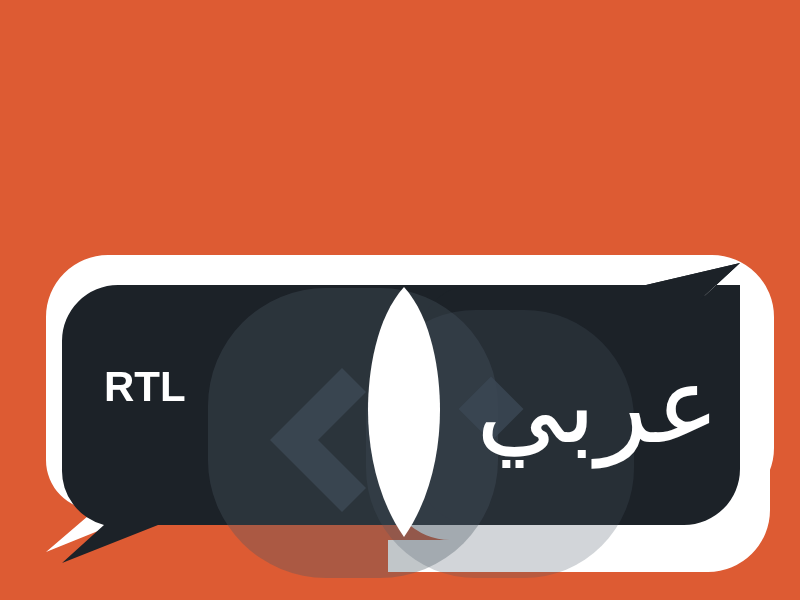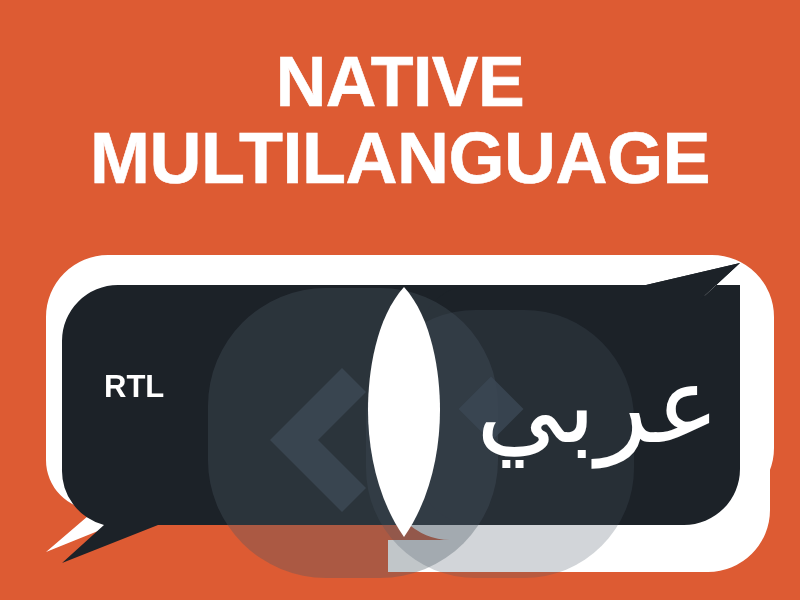--- a/index.html
+++ b/index.html
@@ -57,21 +57,21 @@
 
   
   .bubble-text-ltr {
     position: absolute;
     left: 104px;
     top: 358px;
     width: 220px;
     color: #FFFFFF;
     font-family: "Liberation Sans", "DejaVu Sans", sans-serif;
     font-weight: bold;
-    font-size: 31px;
+    font-size: 42px;
     line-height: 57px;
     text-align: left;
     direction: ltr;
     pointer-events: none;
   }
   .bubble-text-ltr .tline { display: block; }
 
   .bubble-text-rtl {
     position: absolute;
     left: 430px;
@@ -88,24 +88,20 @@
     unicode-bidi: isolate;
     pointer-events: none;
     white-space: nowrap;
   }
 </style>
 </head>
 <body>
 
 <div id="stage">
 
-  <div class="headline">
-    <span class="line line-1">NATIVE</span>
-    <span class="line line-2">MULTILANGUAGE</span>
-  </div>
 
   <svg id="bubbles" viewBox="0 0 800 600" width="800" height="600">
     <defs>
 
       <path id="leftBubbleShape" d="M 62,285
                L 384,285
                L 384,525
                L 150,525
                L 62,560
                L 100,525

